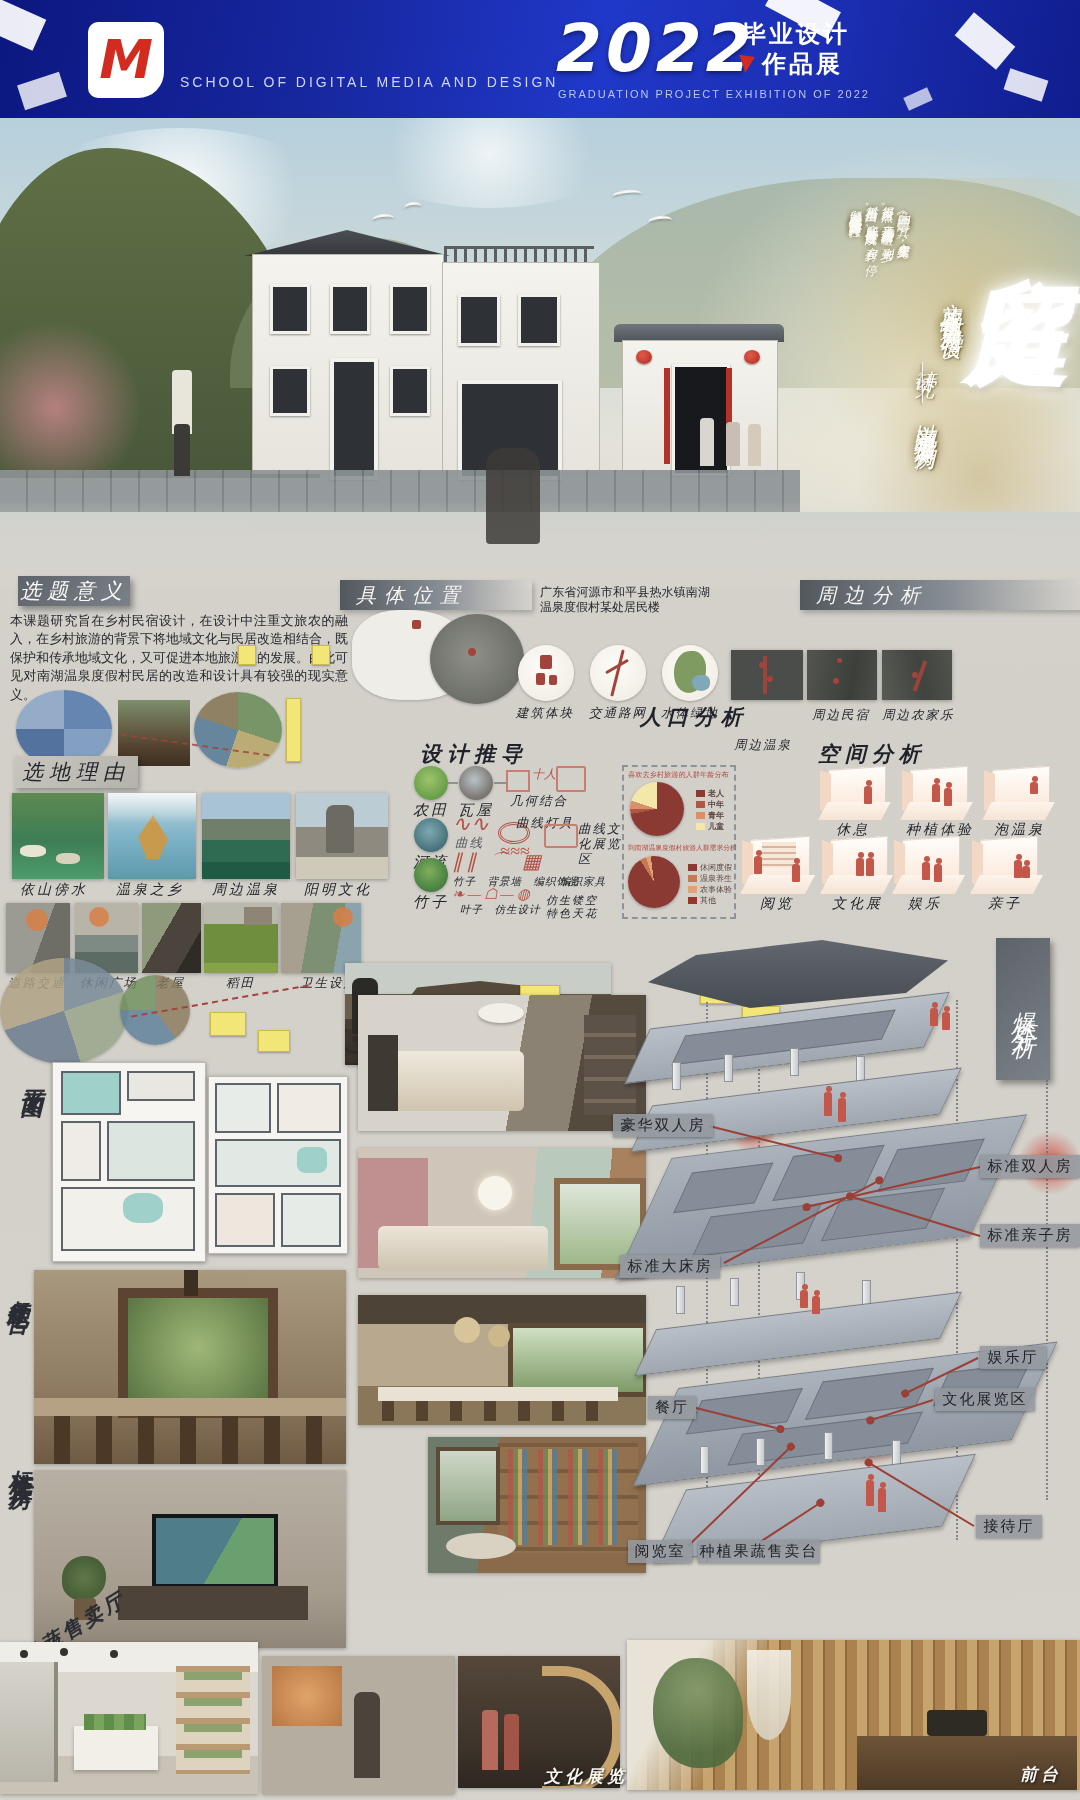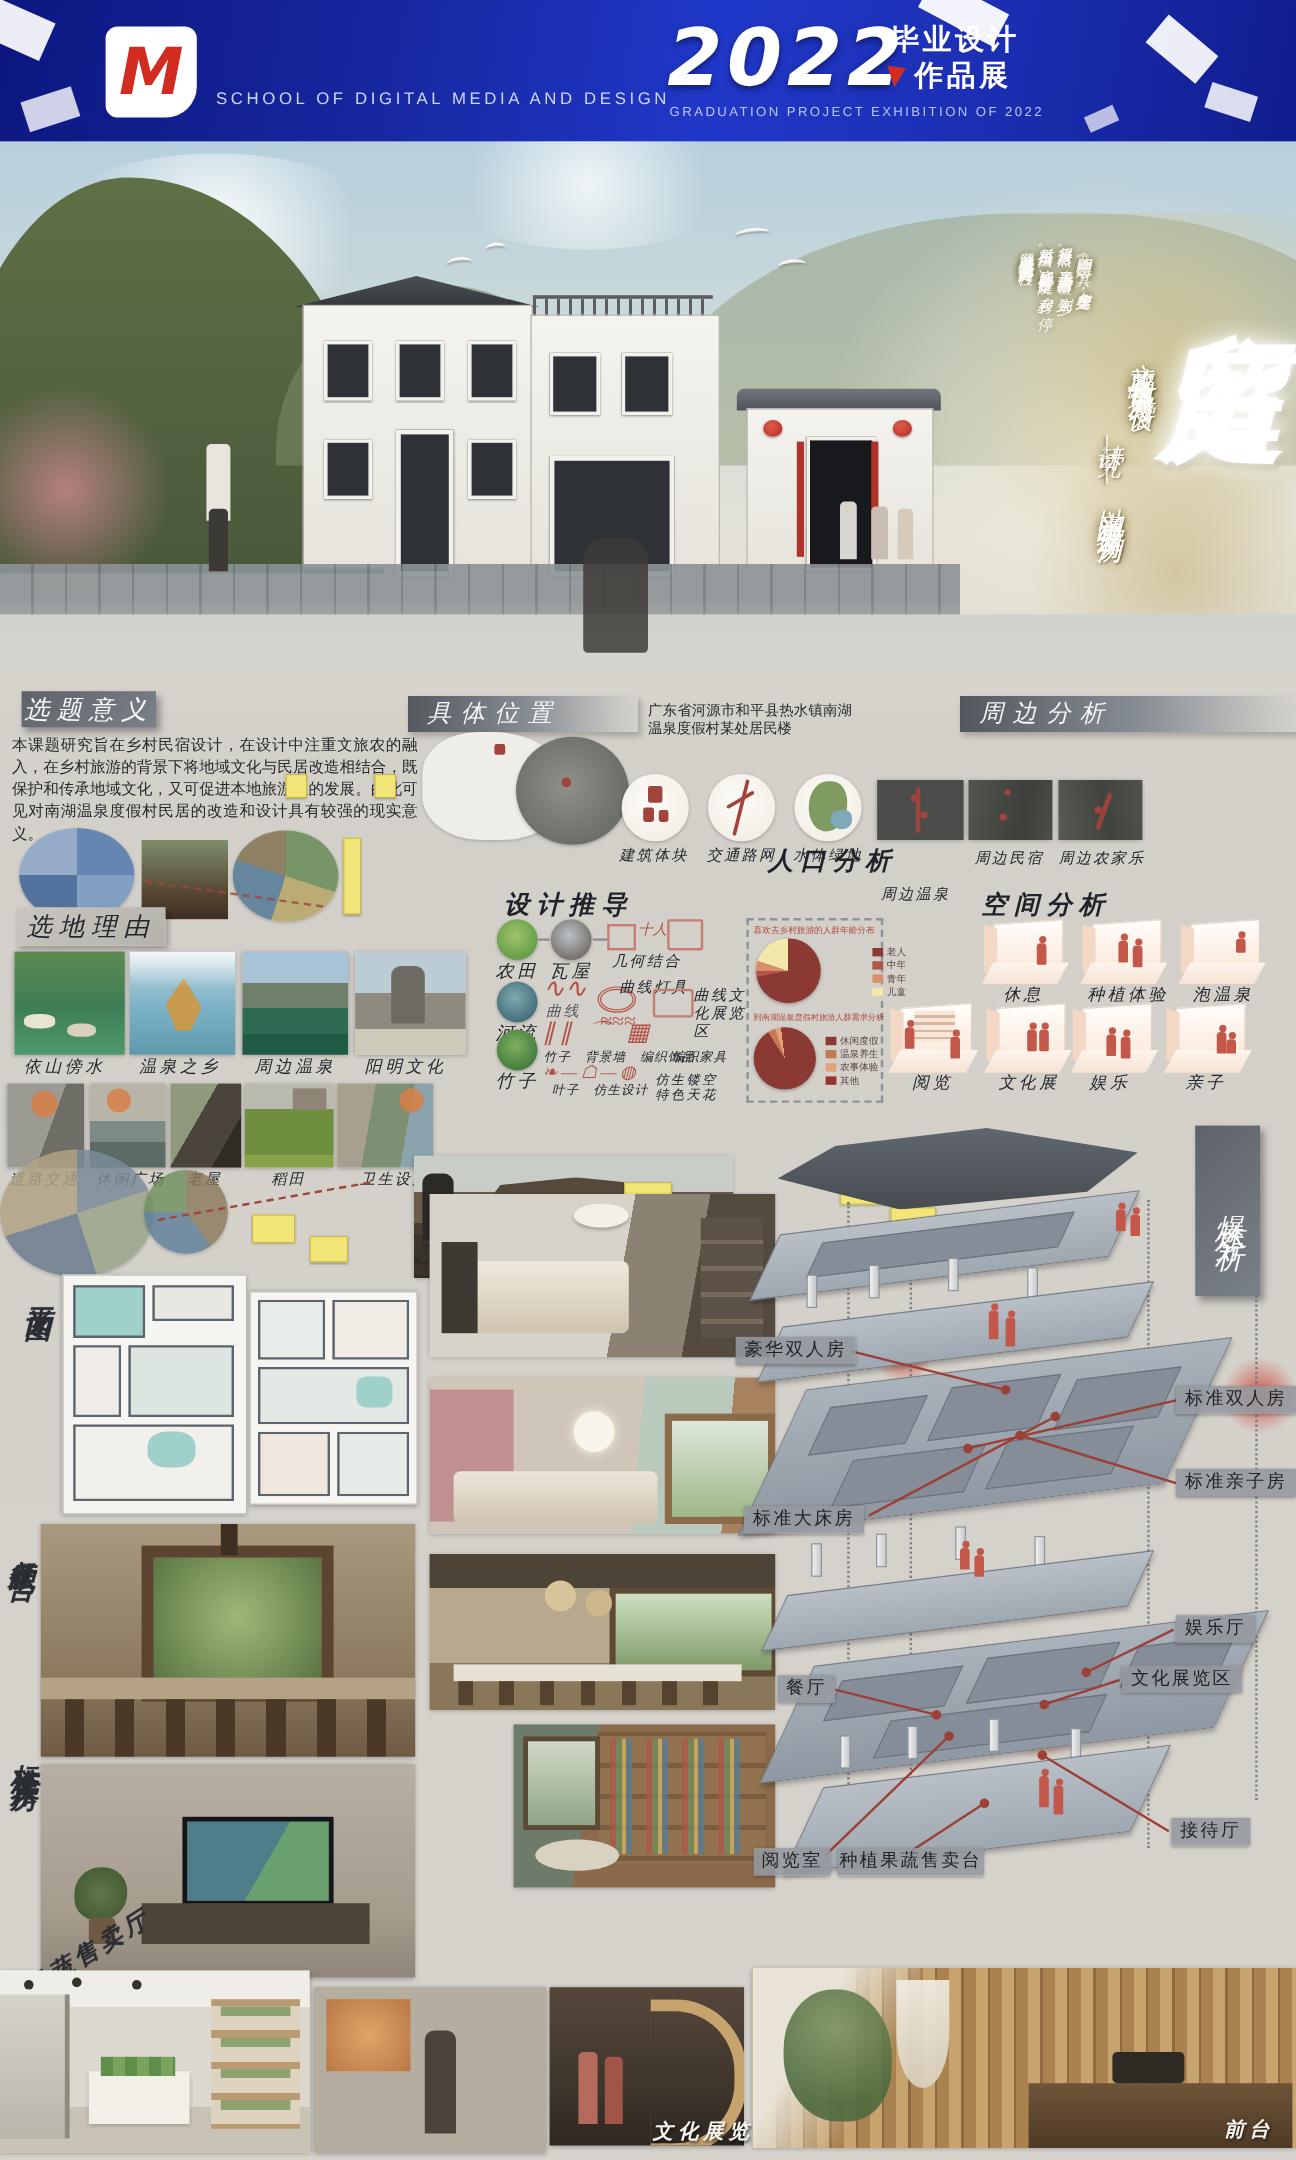--- a/index.html
+++ b/index.html
@@ -299,21 +299,21 @@
   <div class="lbl s" style="left:453px;top:876px;font-size:10.5px;letter-spacing:1px;font-family:Liberation Serif, serif;">竹子　背景墙　编织饰品</div>
   <div class="lbl s" style="left:560px;top:876px;font-size:10.5px;letter-spacing:1px;">编织家具</div>
   <div class="sketch" style="left:452px;top:886px;font-size:15px;letter-spacing:3px;">❧—☖—◍</div>
   <div class="lbl s" style="left:460px;top:904px;font-size:10.5px;letter-spacing:1px;">叶子　仿生设计</div>
   <div class="lbl s" style="left:546px;top:894px;width:58px;white-space:normal;line-height:1.2;font-size:11px;">仿生镂空特色天花</div>
 
   <div class="hand" style="left:640px;top:707px;">人口分析</div>
   <div class="dashbox" style="left:622px;top:765px;width:110px;height:150px;"></div>
   <div class="pietitle" style="left:628px;top:772px;transform:scale(.9);transform-origin:0 0;">喜欢去乡村旅游的人群年龄分布</div>
   <div class="pie" style="left: 630px; top: 782px; width: 54px; height: 54px; background: conic-gradient(rgb(138, 58, 51) 0%, rgb(138, 58, 51) 72%, rgb(176, 86, 72) 72%, rgb(176, 86, 72) 75%, rgb(216, 143, 106) 75%, rgb(216, 143, 106) 80%, rgb(243, 231, 169) 80%, rgb(243, 231, 169) 100%);"></div>
-  <div class="leg" style="left:727px;top:788px;">
+  <div class="leg" style="left:696px;top:788px;font-weight:bold;">
     <div><span class="sw" style="background: rgb(138, 58, 51);"></span><span>老人</span></div>
     <div><span class="sw" style="background: rgb(176, 86, 72);"></span><span>中年</span></div>
     <div><span class="sw" style="background: rgb(216, 143, 106);"></span><span>青年</span></div>
     <div><span class="sw" style="background: rgb(243, 231, 169);"></span><span>儿童</span></div>
   </div>
   <div class="pietitle" style="left:628px;top:845px;transform:scale(.85);transform-origin:0 0;">到南湖温泉度假村旅游人群需求分析</div>
   <div class="pie" style="left: 628px; top: 856px; width: 52px; height: 52px; background: conic-gradient(rgb(138, 58, 51) 0%, rgb(138, 58, 51) 91%, rgb(196, 122, 82) 91%, rgb(196, 122, 82) 95%, rgb(224, 163, 121) 95%, rgb(224, 163, 121) 98%, rgb(150, 53, 46) 98%, rgb(150, 53, 46) 100%);"></div>
   <div class="leg" style="left:688px;top:862px;">
     <div><span class="sw" style="background: rgb(138, 58, 51);"></span><span>休闲度假</span></div>
     <div><span class="sw" style="background: rgb(196, 122, 82);"></span><span>温泉养生</span></div>

